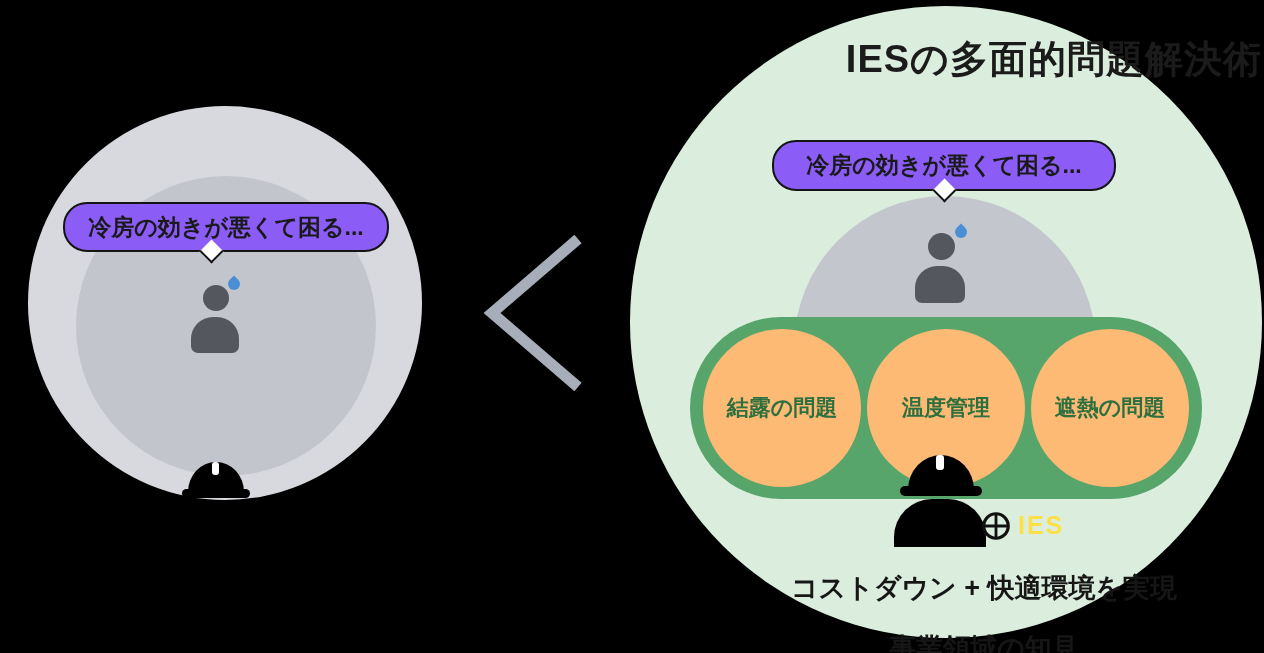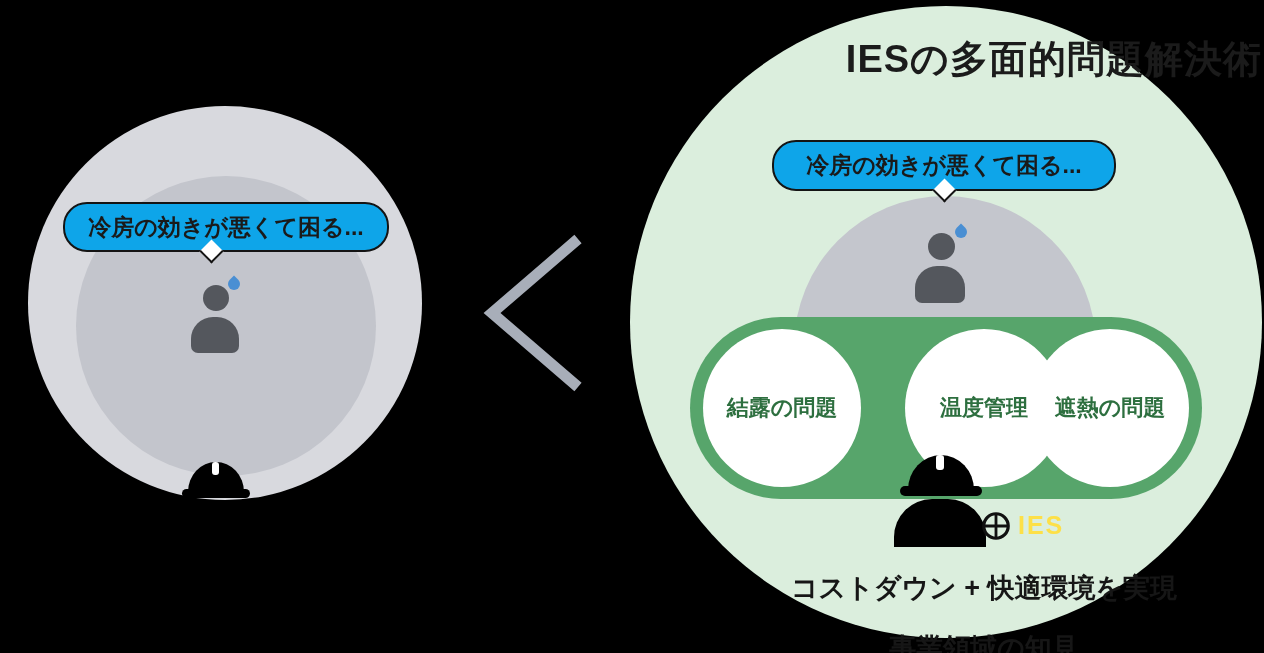--- a/index.html
+++ b/index.html
@@ -8,21 +8,21 @@
     font-family:"Liberation Sans","DejaVu Sans",sans-serif;
   }
   .abs{position:absolute;}
   .circle{position:absolute;border-radius:50%;}
 
   
   #left-outer{left:28px;top:106px;width:394px;height:394px;background:#d8d9de;}
   #left-inner{left:76px;top:176px;width:300px;height:300px;background:#c3c5cc;}
 
   .bubble{
-    position:absolute;background:#0ea5e9;border:2px solid #141414;border-radius:24px;
+    position:absolute;background:#8b5cf6;border:2px solid #141414;border-radius:24px;
     display:flex;align-items:center;justify-content:center;
     font-weight:bold;color:#1a1a1a;z-index:6;
   }
   .bubble .tail{
     position:absolute;width:15px;height:15px;background:#fff;
     border-right:2px solid #141414;border-bottom:2px solid #141414;
     transform:rotate(45deg);bottom:-10px;
   }
   #left-bubble{left:63px;top:202px;width:322px;height:46px;font-size:23px;}
   #left-bubble .tail{left:138px;}
@@ -62,26 +62,26 @@
   #chevron{left:478px;top:233px;width:112px;height:160px;z-index:3;}
 
   
   #green-circle{left:630px;top:6px;width:632px;height:632px;background:#dbeedd;}
   #right-title{left:630px;top:34px;width:632px;text-align:right;
     font-size:38px;font-weight:bold;color:#1b1b1b;letter-spacing:1px;z-index:4;}
   #right-dome{left:794px;top:196px;width:302px;height:302px;background:#c4c6cd;z-index:1;}
   #green-rect{left:690px;top:317px;width:512px;height:182px;background:#57a56b;
     border-radius:91px;z-index:2;}
   .problem-circle{
-    position:absolute;top:329px;width:158px;height:158px;border-radius:50%;background:#ffffff;
+    position:absolute;top:329px;width:158px;height:158px;border-radius:50%;background:#fdba74;
     display:flex;align-items:center;justify-content:center;
     font-size:22px;font-weight:bold;color:#2d6f3f;z-index:3;
   }
   #problem-0{left:703px;}
-  #problem-1{left:905px;}
+  #problem-1{left:867px;}
   #problem-2{left:1031px;}
 
   #ies-logo{left:980px;top:510px;width:32px;height:32px;z-index:5;}
   #ies-logo-text{left:1018px;top:511px;font-size:25px;font-weight:800;color:#fde047;
     letter-spacing:2px;z-index:5;}
 
   .caption{position:absolute;left:668px;width:632px;text-align:center;
     font-weight:bold;color:#161616;z-index:4;}
   #caption-1{top:570px;font-size:27px;}
   #caption-2{top:630px;font-size:27px;}

